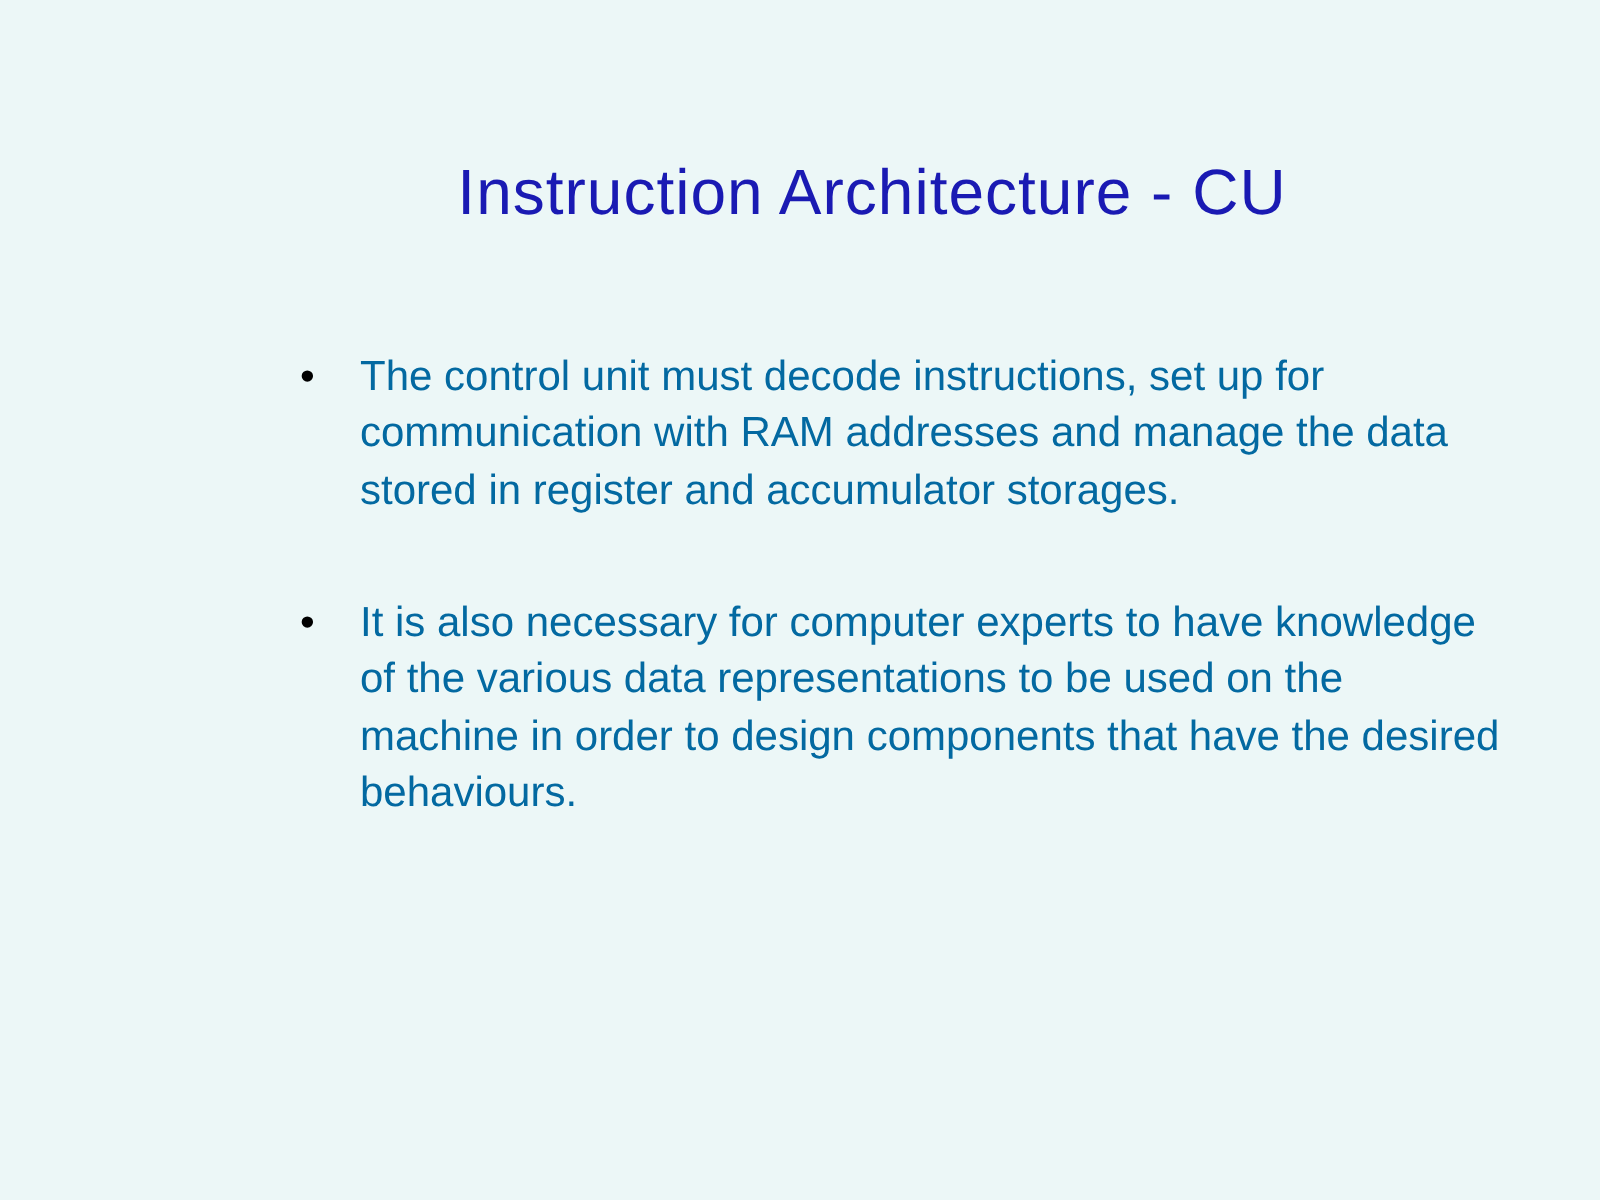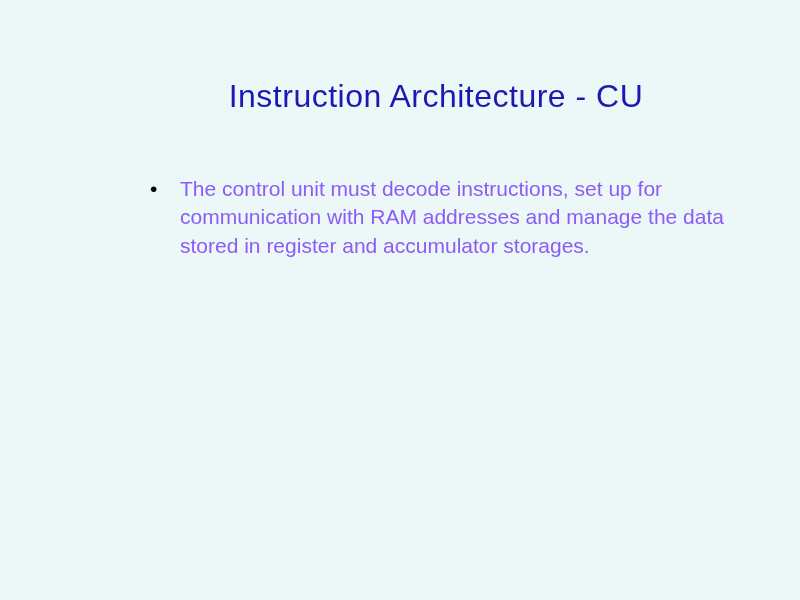--- a/index.html
+++ b/index.html
@@ -27,35 +27,36 @@
       margin-bottom: 60px;
       letter-spacing: 0.5px;
     }
     .bullet-list {
       list-style: none;
       padding-left: 30px;
     }
     .bullet-item {
       position: relative;
       font-size: 21px;
-      color: #8b5cf6;
+      color: #0369a1;
       line-height: 1.35;
       margin-bottom: 38px;
       padding-left: 30px;
     }
     .bullet-item::before {
       content: "•";
       position: absolute;
       left: 0;
       top: 0;
       font-size: 21px;
       color: #000000;
     }
   </style>
 </head>
 <body>
 
 <div class="slide">
   <h1 class="title">Instruction Architecture - CU</h1>
   <ul class="bullet-list">
     <li class="bullet-item">The control unit must decode instructions, set up for communication with RAM addresses and manage the data stored in register and accumulator storages.</li>
+    <li class="bullet-item">It is also necessary for computer experts to have knowledge of the various data representations to be used on the machine in order to design components that have the desired behaviours.</li>
   </ul>
 </div>
 
 </body></html>

